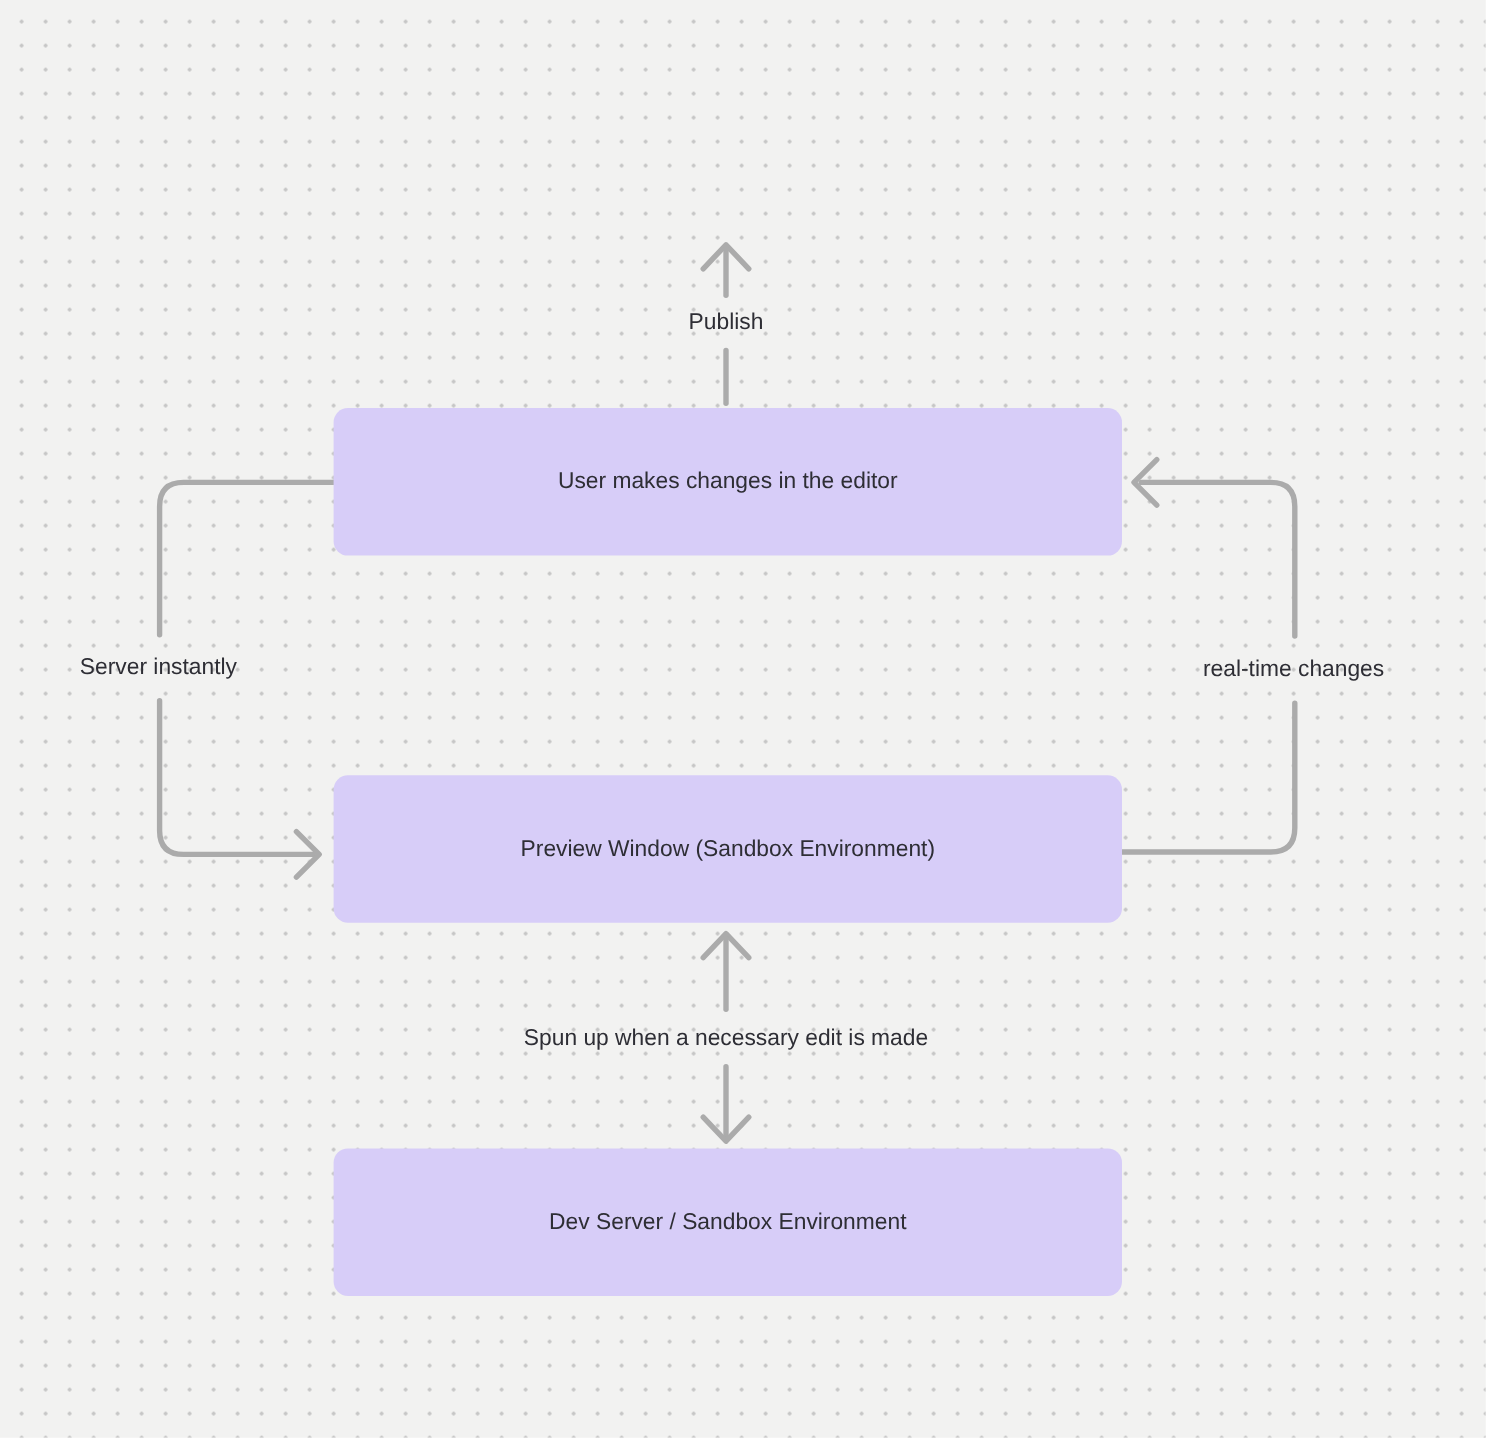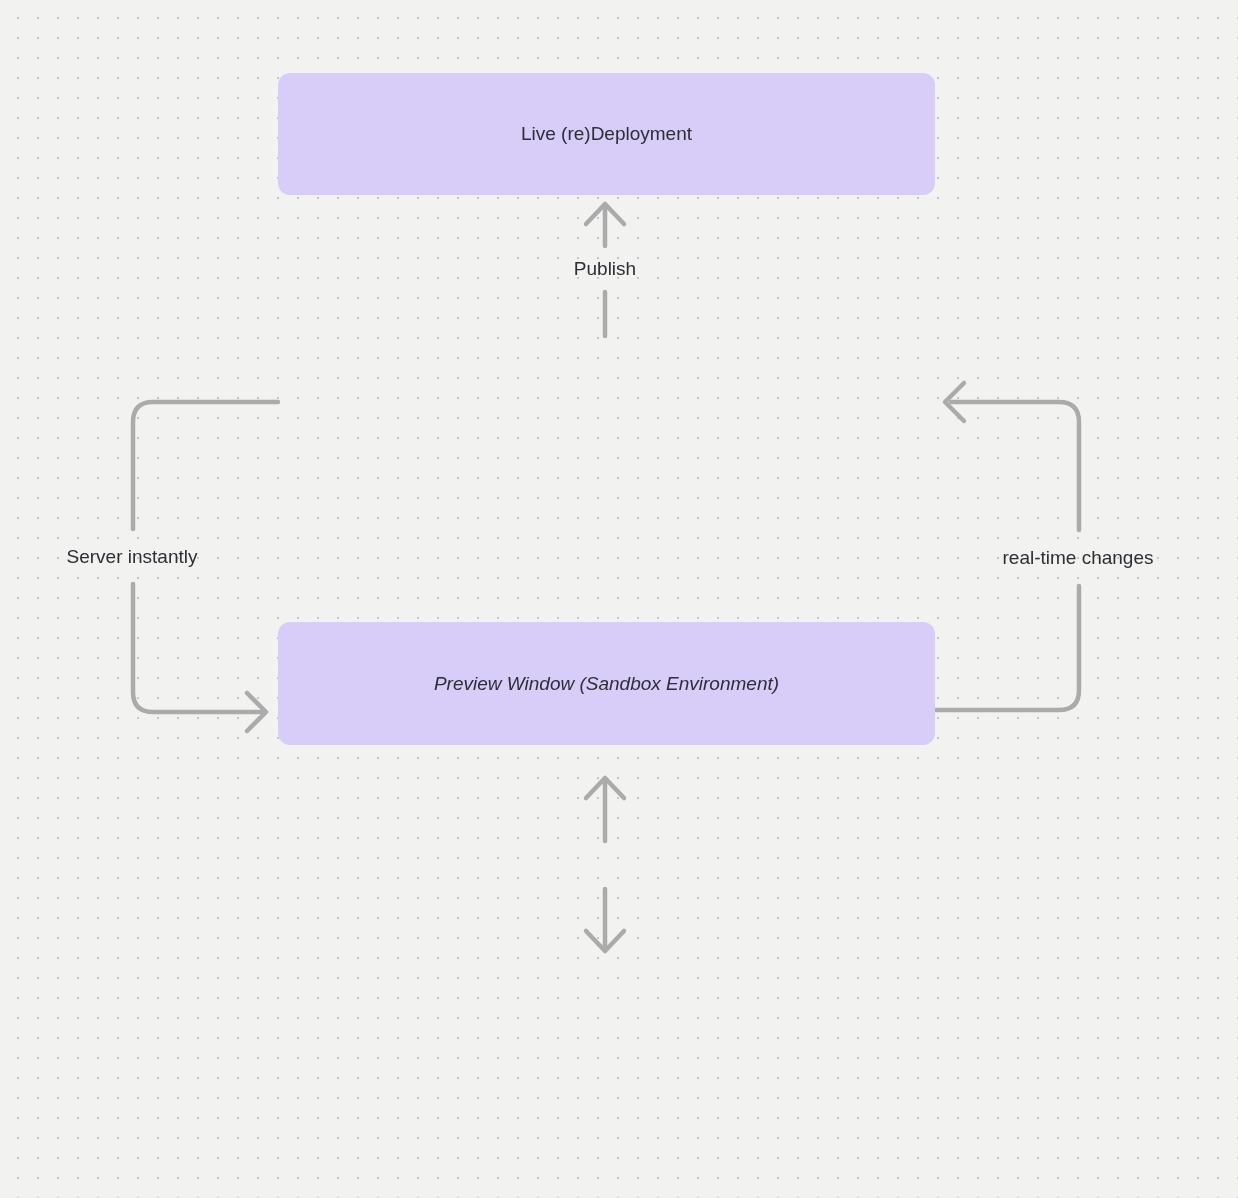--- a/index.html
+++ b/index.html
@@ -35,21 +35,21 @@
     border-radius: 12px;
     display: flex;
     align-items: center;
     justify-content: center;
     color: #2e2e35;
     font-size: 19px;
     text-align: center;
   }
   .node-live    { top: 73px; height: 122px; }
   .node-user    { top: 340px; }
-  .node-preview { top: 622px; font-style: italic; }
+  .node-preview { top: 646px; }
   .node-dev     { top: 957px; }
   .edge-label {
     position: absolute;
     transform: translate(-50%, -50%);
     color: #2e2e35;
     font-size: 19px;
     white-space: nowrap;
   }
   .lbl-publish  { left: 605px;  top: 269px; }
   .lbl-updates  { left: 132px;  top: 557px; }
@@ -78,24 +78,28 @@
       <path d="M964 383 L945 402 L964 421"></path>
     </g>
     <g>
       <path d="M586 798 L605 778 L624 798"></path>
       <path d="M605 782 L605 841"></path>
       <path d="M605 889 L605 947"></path>
       <path d="M586 931 L605 951 L624 931"></path>
     </g>
   </svg>
 
-  <div class="node node-live">
-    <span>Live (re)Deployment</span>
+  <div class="node node-user">
+    <span>User makes changes in the editor</span>
   </div>
   <div class="node node-preview">
     <span>Preview Window (Sandbox Environment)</span>
+  </div>
+  <div class="node node-dev">
+    <span>Dev Server / Sandbox Environment</span>
   </div>
 
   <div class="edge-label lbl-publish">Publish</div>
   <div class="edge-label lbl-updates">Server instantly</div>
   <div class="edge-label lbl-feedback">real-time changes</div>
+  <div class="edge-label lbl-spun">Spun up when a necessary edit is made</div>
 
 </div>
 
 </body></html>

